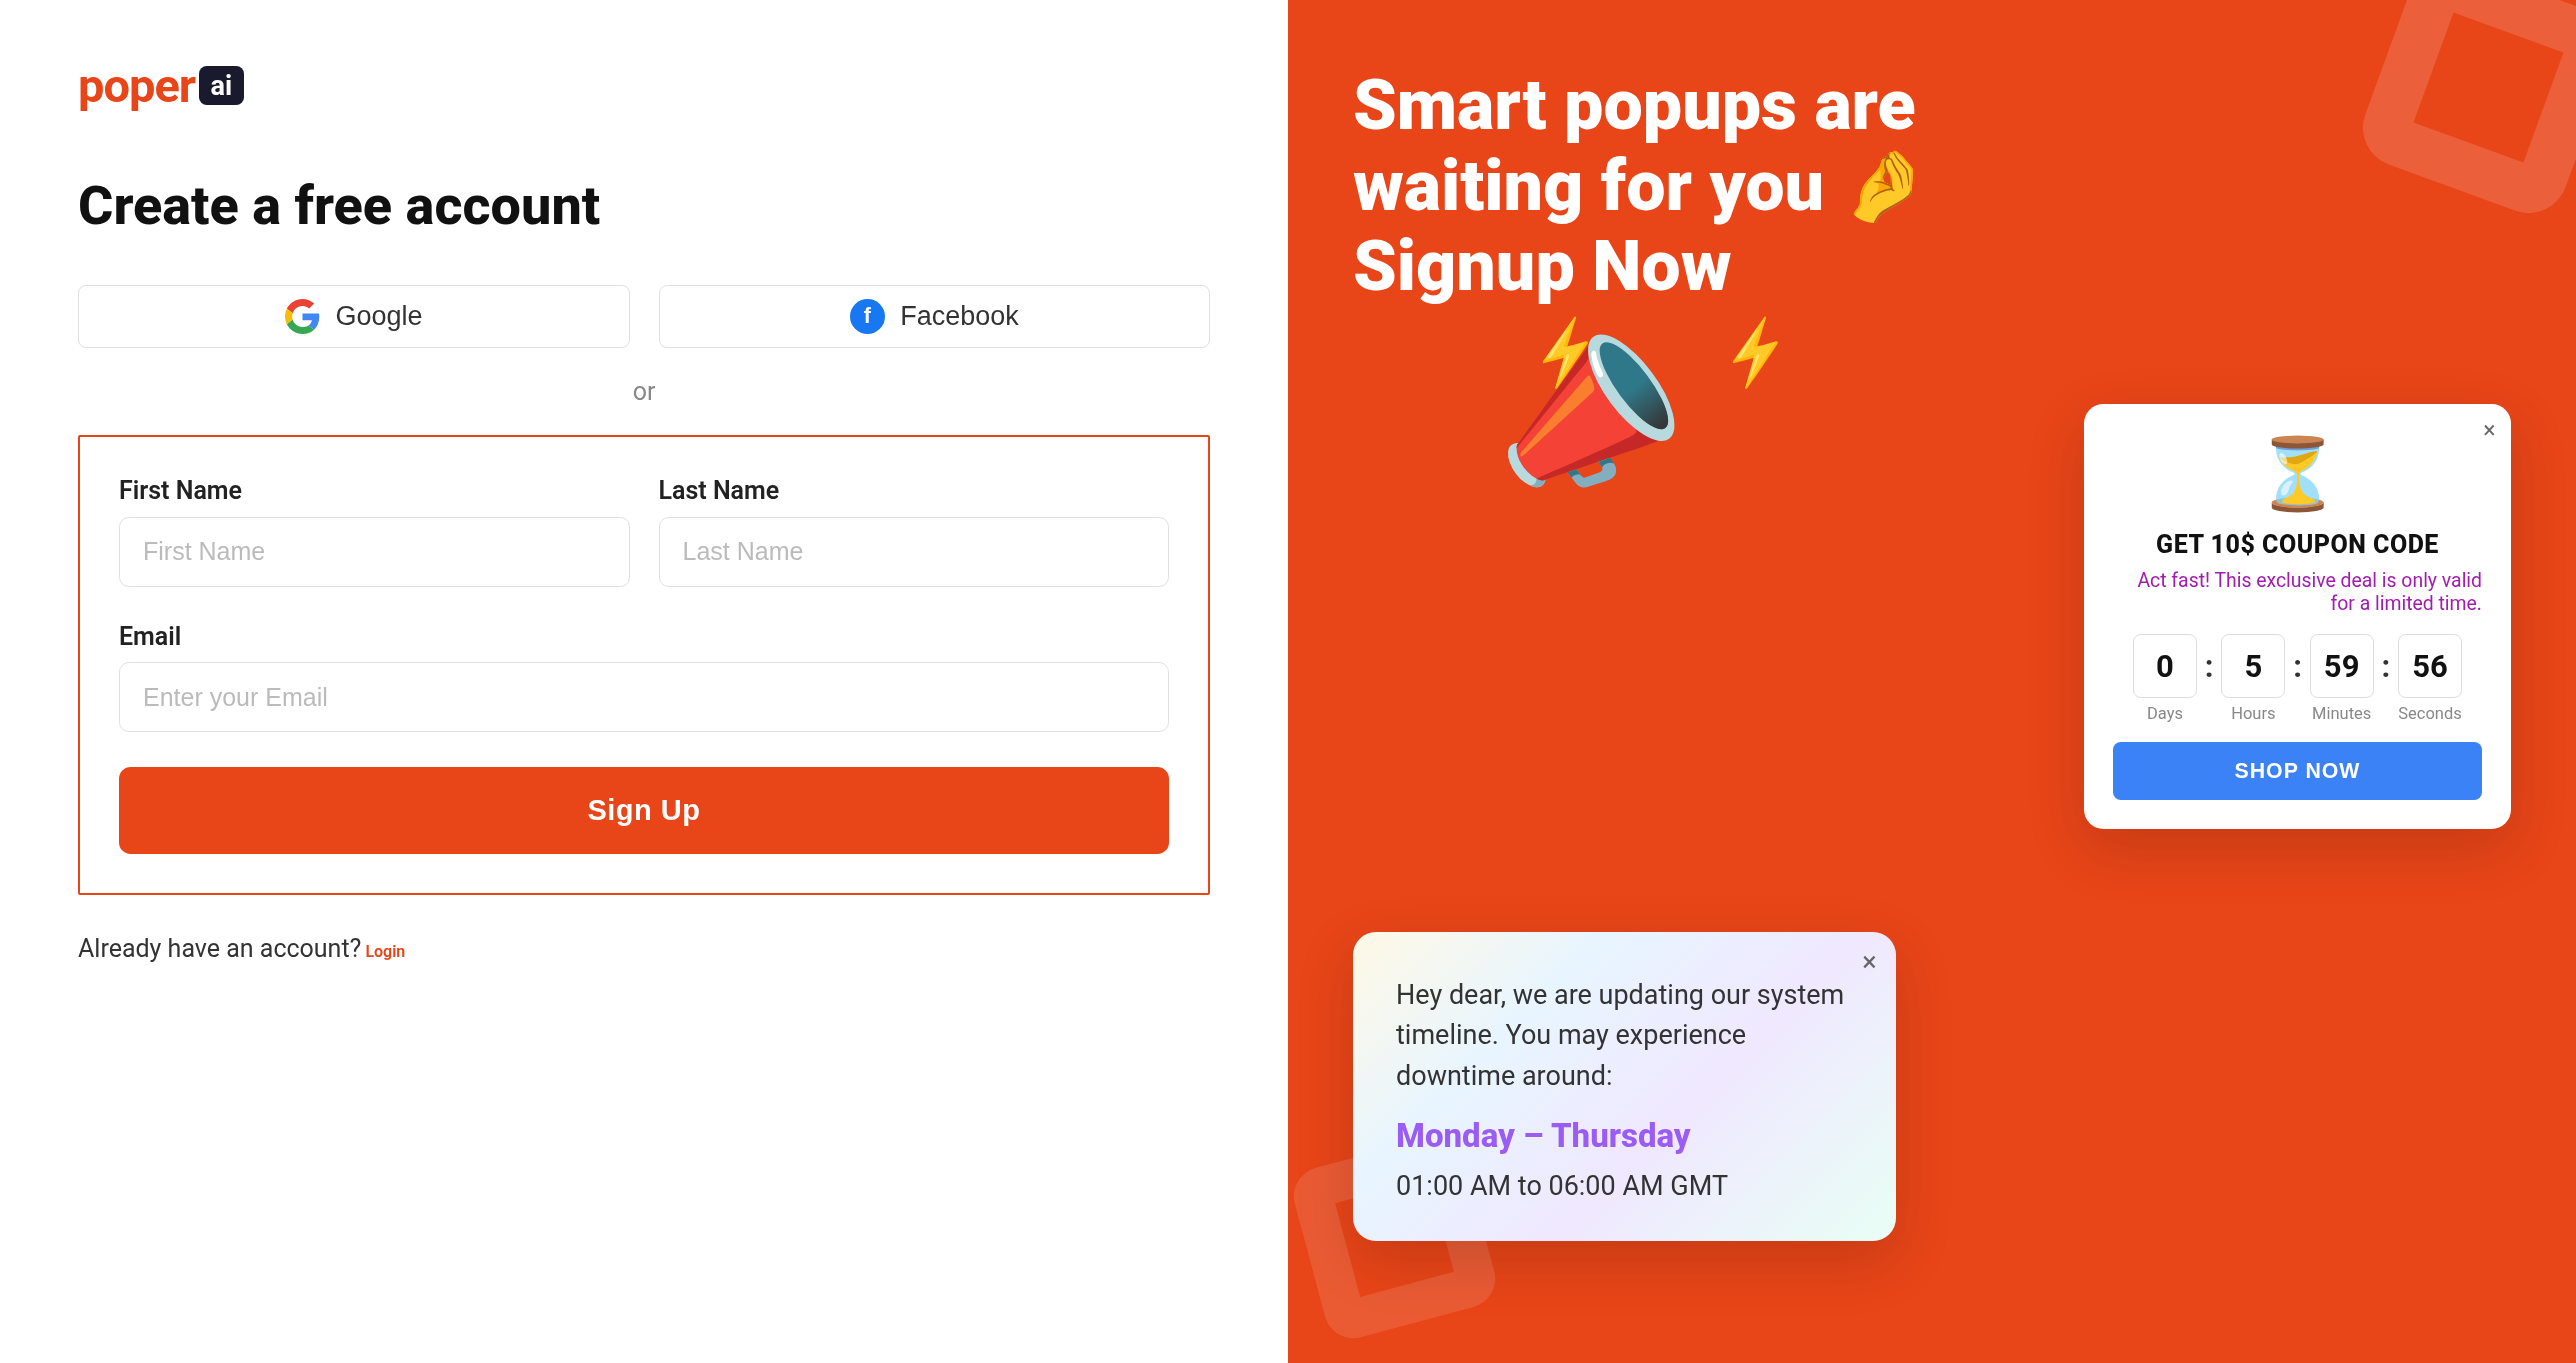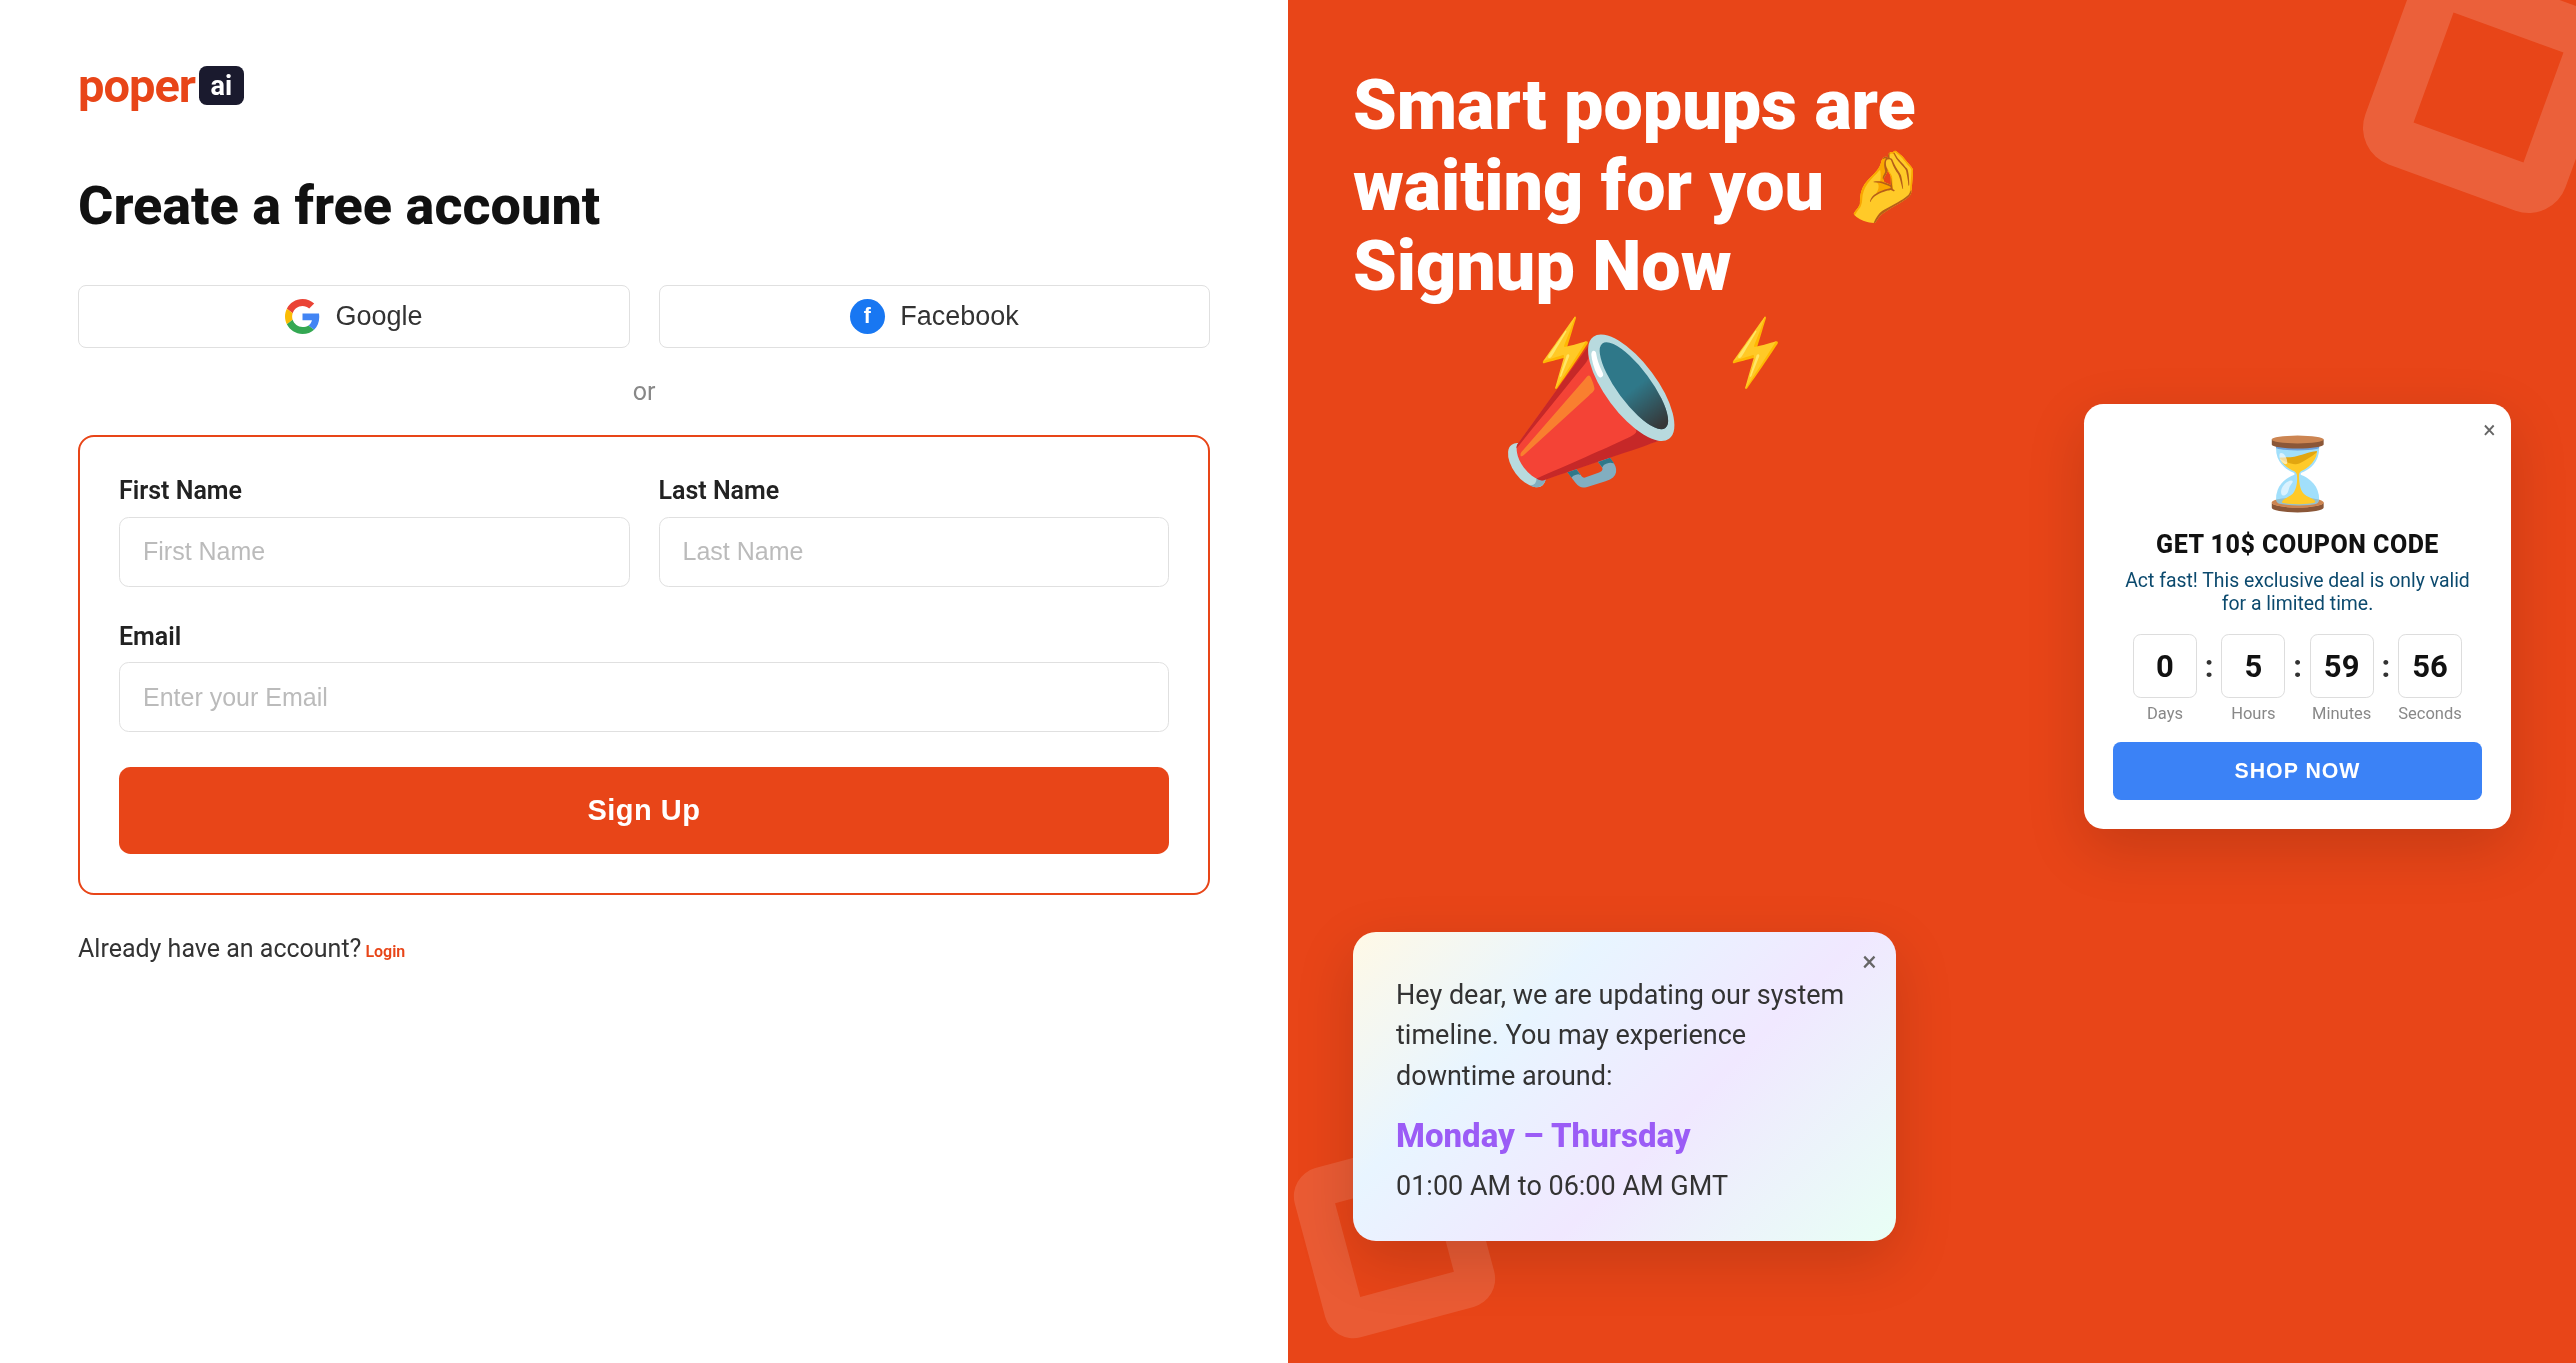--- a/index.html
+++ b/index.html
@@ -92,21 +92,21 @@
 
     .divider {
       text-align: center;
       color: #888;
       font-size: 25px;
       margin-bottom: 29px;
     }
 
     .form-container {
       border: 2.9px solid #e84518;
-      border-radius: 16px;
+      border-radius: 2px;
       padding: 39px;
       margin-bottom: 39px;
     }
 
     .name-row {
       display: flex;
       gap: 29px;
       margin-bottom: 35px;
     }
 
@@ -292,23 +292,23 @@
     .coupon-title {
       text-align: center;
       font-size: 25px;
       font-weight: 800;
       color: #111;
       margin-bottom: 9.7px;
       letter-spacing: 0.5px;
     }
 
     .coupon-subtitle {
-      text-align: center;
+      text-align: right;
       font-size: 19.4px;
-      color: #0c4a6e;
+      color: #a21caf;
       margin-bottom: 19.4px;
     }
 
     .countdown {
       display: flex;
       align-items: center;
       justify-content: center;
       gap: 7.8px;
       margin-bottom: 19.4px;
     }

